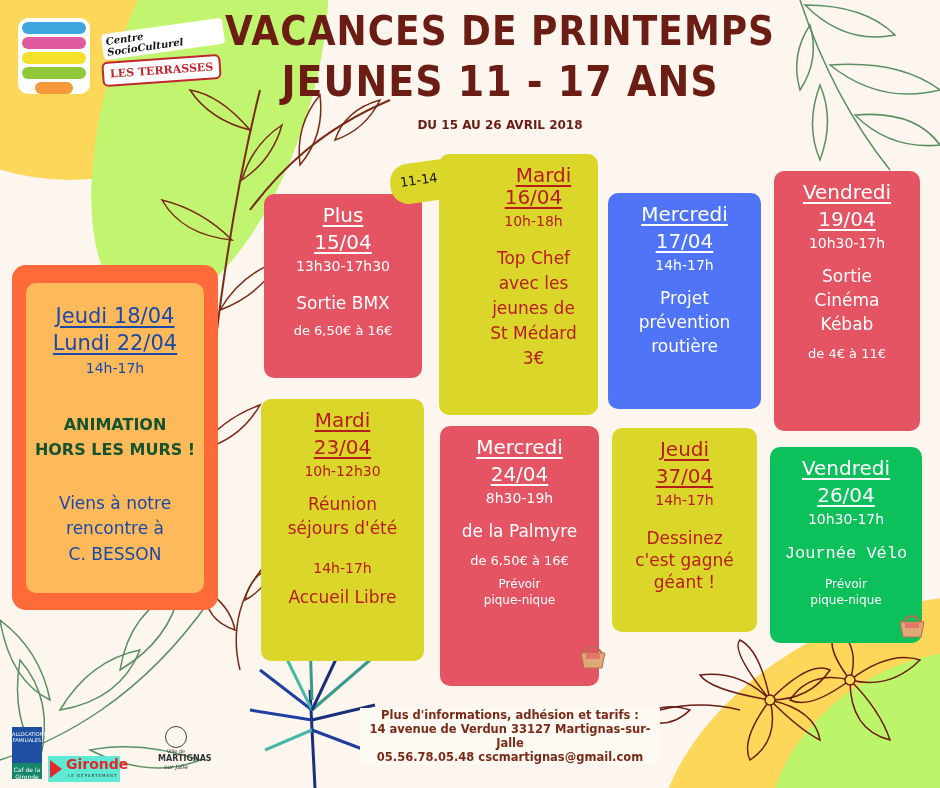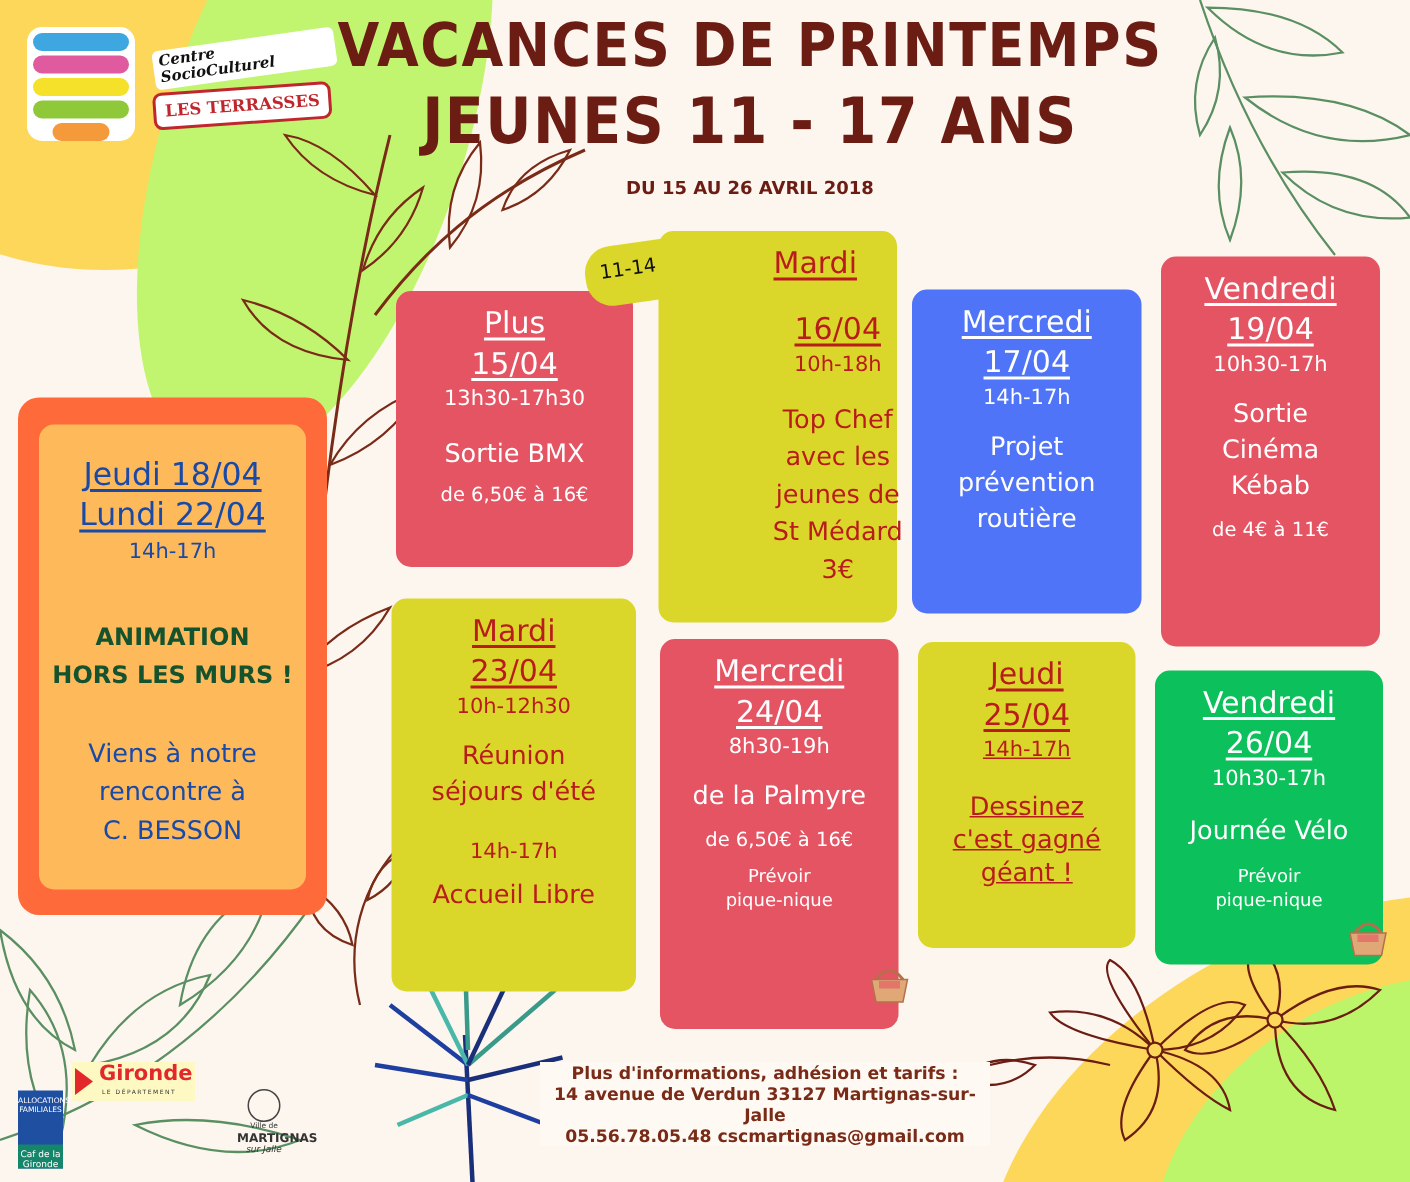--- a/index.html
+++ b/index.html
@@ -120,21 +120,21 @@
     line-height: 1.22;
   }
   .footer-info span { display: block; background: #fff9f3; }
   .partner { position: absolute; }
   .caf {
     left: 12px; top: 727px; width: 30px; height: 52px; background: #1f4fa0;
     color: #fff; font-size: 5px; text-align: center; padding-top: 4px;
   }
   .caf-bottom { position: absolute; left: 0; bottom: 0; width: 100%; height: 16px; background: #16866a; font-size: 6px; padding-top: 3px; }
   .gironde {
-    left: 48px; top: 708px; width: 82px; height: 26px; background: #fef9c3;
+    left: 48px; top: 756px; width: 72px; height: 26px; background: #5eead4;
   }
   .gironde .arrow {
     position: absolute; left: 2px; top: 4px; width: 0; height: 0;
     border-top: 9px solid transparent; border-bottom: 9px solid transparent;
     border-left: 12px solid #e3282c;
   }
   .gironde .name { position: absolute; left: 18px; top: 0; font-size: 14px; font-weight: bold; color: #e3282c; }
   .gironde .sub { position: absolute; left: 20px; top: 17px; font-size: 4px; color: #333; letter-spacing: 1px; }
   .martignas {
     left: 158px; top: 726px; width: 36px; height: 50px; text-align: center;
@@ -277,21 +277,21 @@
   <span class="time">13h30-17h30</span>
   <span class="activity" style="margin-top:14px;">Sortie BMX</span>
   <span class="price" style="margin-top:8px;">de 6,50€ à 16€</span>
 </div>
 
 <div class="age-tag">11-14 ans</div>
 
 <div class="card yellow brown" style="left:439px;top:154px;width:159px;height:261px;padding-left:50px;">
   <span class="day">Mardi</span>
 </div>
-<div class="card brown" style="left:439px;top:206px;width:189px;height:210px;padding-top:0;margin-left:25px;">
+<div class="card brown" style="left:439px;top:184px;width:189px;height:210px;padding-top:0;">
   <span class="date">16/04</span>
   <span class="time">10h-18h</span>
   <span class="activity" style="margin-top:14px;line-height:1.47;">
     <span class="row">Top Chef</span>
     <span class="row">avec les</span>
     <span class="row">jeunes de</span>
     <span class="row">St Médard</span>
     <span class="row">3€</span>
   </span>
 </div>
@@ -343,36 +343,36 @@
     <span class="row">Prévoir</span>
     <span class="row">pique-nique</span>
   </span>
 </div>
 <svg class="basket" style="left:578px;top:643px;" viewBox="0 0 30 26">
   <path d="M6 10 Q15 -2 24 10" fill="none" stroke="#b5704a" stroke-width="2"></path>
   <path d="M3 10 H27 L24 25 H6 Z" fill="#e0a877" stroke="#b5704a" stroke-width="1"></path>
   <rect x="8" y="11" width="14" height="5" fill="#e55463" opacity="0.6"></rect>
 </svg>
 
-<div class="card yellow brown" style="left:612px;top:428px;width:145px;height:204px;text-decoration:underline;">
+<div class="card yellow brown" style="left:612px;top:428px;width:145px;height:204px;">
   <span class="day">Jeudi</span><br>
-  <span class="date">25/04</span>
+  <span class="date">37/04</span>
   <span class="time">14h-17h</span>
   <span class="activity" style="margin-top:16px;line-height:1.3;">
     <span class="row">Dessinez</span>
     <span class="row">c'est gagné</span>
     <span class="row">géant !</span>
   </span>
 </div>
 
 <div class="card green white" style="left:770px;top:447px;width:152px;height:196px;">
   <span class="day">Vendredi</span><br>
   <span class="date">26/04</span>
   <span class="time">10h30-17h</span>
-  <span class="activity" style="margin-top:12px;">Journée Vélo</span>
+  <span class="activity" style="margin-top:12px;font-family:Liberation Mono, monospace;">Journée Vélo</span>
   <span class="note" style="margin-top:10px;">
     <span class="row">Prévoir</span>
     <span class="row">pique-nique</span>
   </span>
 </div>
 <svg class="basket" style="left:897px;top:612px;" viewBox="0 0 30 26">
   <path d="M6 10 Q15 -2 24 10" fill="none" stroke="#b5704a" stroke-width="2"></path>
   <path d="M3 10 H27 L24 25 H6 Z" fill="#e0a877" stroke="#b5704a" stroke-width="1"></path>
   <rect x="8" y="11" width="14" height="5" fill="#e55463" opacity="0.6"></rect>
 </svg>

